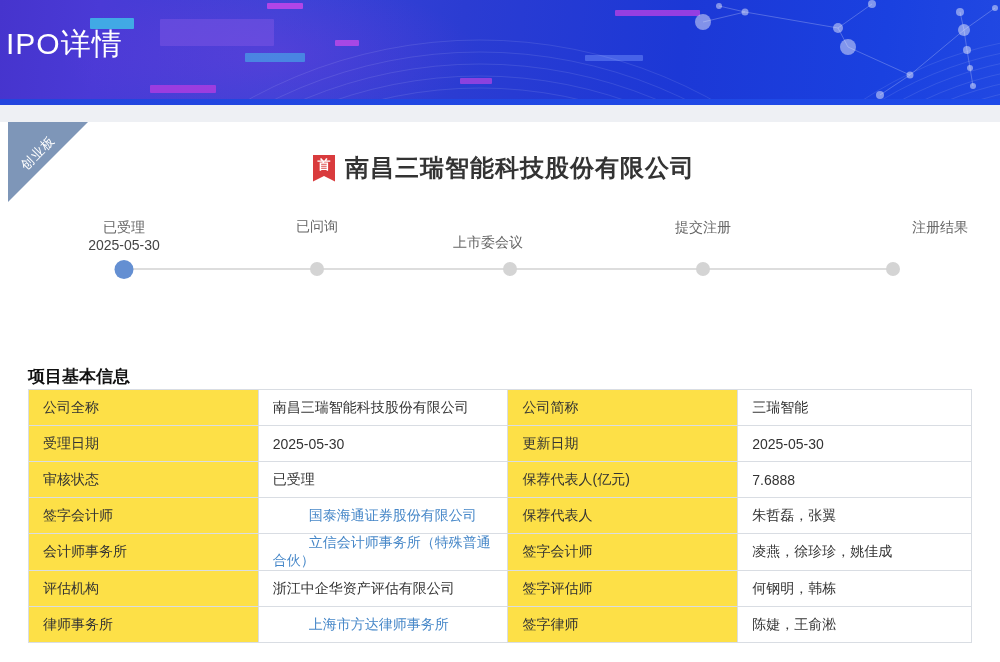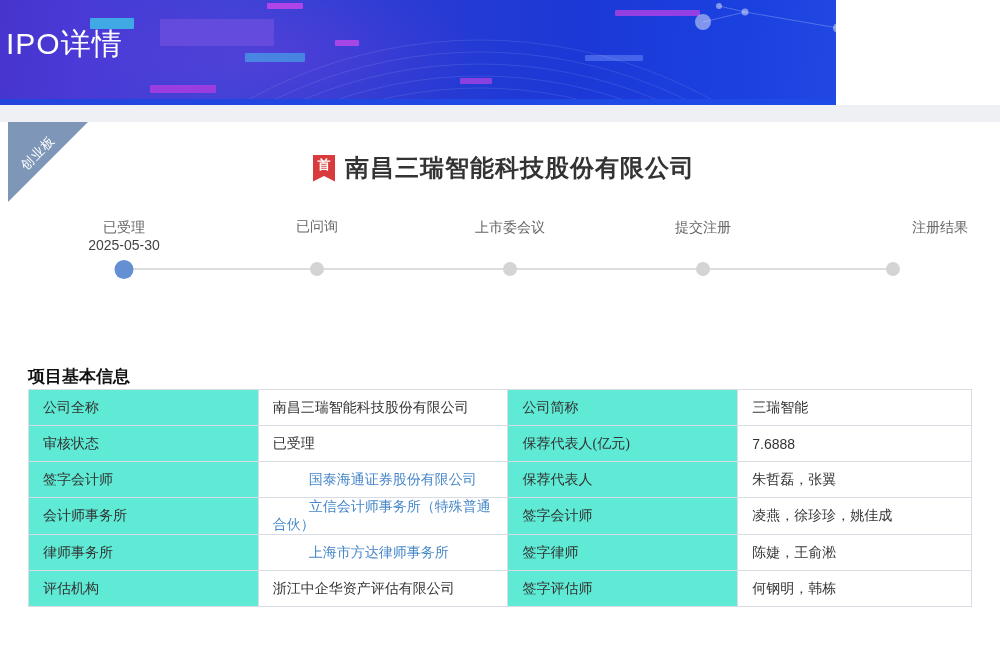--- a/index.html
+++ b/index.html
@@ -2,21 +2,21 @@
 <html><head>
 <meta charset="utf-8">
 <style>
   * { margin:0; padding:0; box-sizing:border-box; }
   html,body { width:1000px; height:662px; overflow:hidden; background:#fff; }
   body { font-family:"Liberation Sans","DejaVu Sans",sans-serif; color:#333; }
   .page { position:relative; width:1000px; height:662px; background:#fff; }
 
   
   .banner {
-    position:relative; width:836px; height:105px; overflow:hidden;
+    position:relative; width:1000px; height:105px; overflow:hidden;
     background:linear-gradient(96deg,#4634cd 0%,#4a3ad6 10%,#3b43d6 28%,#2b3cd2 46%,#1c38d6 68%,#1a41e0 88%,#2148e2 100%);
     text-align:center;
   }
   .banner::after { content:""; position:absolute; left:0; right:0; bottom:0; height:6px;
     background:linear-gradient(90deg,#2345de,#1e4ae8); }
   .banner-title {
     position:absolute; left:6px; top:24px; color:#fff; font-size:30px; font-weight:400;
     letter-spacing:1px; z-index:5;
   }
   .deco { position:absolute; border-radius:1px; }
@@ -52,21 +52,21 @@
   .step-date { font-size:14px; color:#444; line-height:18px; }
   .dot { position:absolute; top:44px; width:14px; height:14px; border-radius:50%;
     background:#d4d4d4; transform:translateX(-50%); }
   .dot-active { top:42px; width:19px; height:19px; background:#648fd2; }
 
   
   .section-title { position:absolute; top:243px; left:20px; font-size:17px; font-weight:700; color:#111; }
   .info-table { position:absolute; top:267px; left:20px; width:944px;
     border-collapse:collapse; font-size:14px; }
   .info-table td { height:36px; padding:0 8px 0 14px; border:1px solid #d9dde3; vertical-align:middle; }
-  .info-table td.lbl { background:#5eead4; color:#333;font-family:Liberation Serif, serif; }
+  .info-table td.lbl { background:#fde047; color:#333; }
   .info-table td.val { background:#fff; color:#333; }
   .cell-link { color:#4687c8; text-decoration:none; cursor:pointer;padding-left:36px; }
 </style>
 </head>
 <body>
 
 <div class="page">
 
   <div class="banner">
     <div class="glow"></div>
@@ -153,21 +153,21 @@
 
     <div class="step" style="left: 36px;">
           <div class="step-label">已受理</div>
           <div class="step-date">2025-05-30</div>
         </div>
         <div class="dot dot-active" style="left: 116px;"></div>
         <div class="step" style="left: 229px; font-family: Liberation Mono, monospace;">
           <div class="step-label">已问询</div>
         </div>
         <div class="dot" style="left: 309px;"></div>
-        <div class="step" style="left: 422px;">
+        <div class="step" style="left: 400px; margin-top: 15px;">
           <div class="step-label">上市委会议</div>
         </div>
         <div class="dot" style="left: 502px;"></div>
         <div class="step" style="left: 615px;">
           <div class="step-label">提交注册</div>
         </div>
         <div class="dot" style="left: 695px;"></div>
         <div class="step" style="left: 852px;">
           <div class="step-label">注册结果</div>
         </div>
@@ -184,46 +184,52 @@
           <col style="width:234px">
         </colgroup>
       <tbody>
           <tr>
             <td class="lbl">公司全称</td>
             <td class="val">南昌三瑞智能科技股份有限公司</td>
             <td class="lbl">公司简称</td>
             <td class="val">三瑞智能</td>
           </tr>
           <tr>
+            <td class="lbl">受理日期</td>
+            <td class="val">2025-05-30</td>
+            <td class="lbl">更新日期</td>
+            <td class="val">2025-05-30</td>
+          </tr>
+          <tr>
             <td class="lbl">审核状态</td>
             <td class="val">已受理</td>
             <td class="lbl">保荐代表人(亿元)</td>
             <td class="val">7.6888</td>
           </tr>
           <tr>
             <td class="lbl">签字会计师</td>
             <td class="val"><a class="cell-link" href="javascript:void(0)">国泰海通证券股份有限公司</a></td>
             <td class="lbl">保荐代表人</td>
             <td class="val">朱哲磊，张翼</td>
           </tr>
           <tr>
             <td class="lbl">会计师事务所</td>
             <td class="val"><a class="cell-link" href="javascript:void(0)">立信会计师事务所（特殊普通合伙）</a></td>
             <td class="lbl">签字会计师</td>
             <td class="val">凌燕，徐珍珍，姚佳成</td>
           </tr>
           <tr>
+            <td class="lbl">评估机构</td>
+            <td class="val">浙江中企华资产评估有限公司</td>
+            <td class="lbl">签字评估师</td>
+            <td class="val">何钢明，韩栋</td>
+          </tr>
+          <tr>
             <td class="lbl">律师事务所</td>
             <td class="val"><a class="cell-link" href="javascript:void(0)">上海市方达律师事务所</a></td>
             <td class="lbl">签字律师</td>
             <td class="val">陈婕，王俞淞</td>
           </tr>
-          <tr>
-            <td class="lbl">评估机构</td>
-            <td class="val">浙江中企华资产评估有限公司</td>
-            <td class="lbl">签字评估师</td>
-            <td class="val">何钢明，韩栋</td>
-          </tr>
         </tbody>
     </table>
 
   </div>
 </div>
 
 </body></html>

